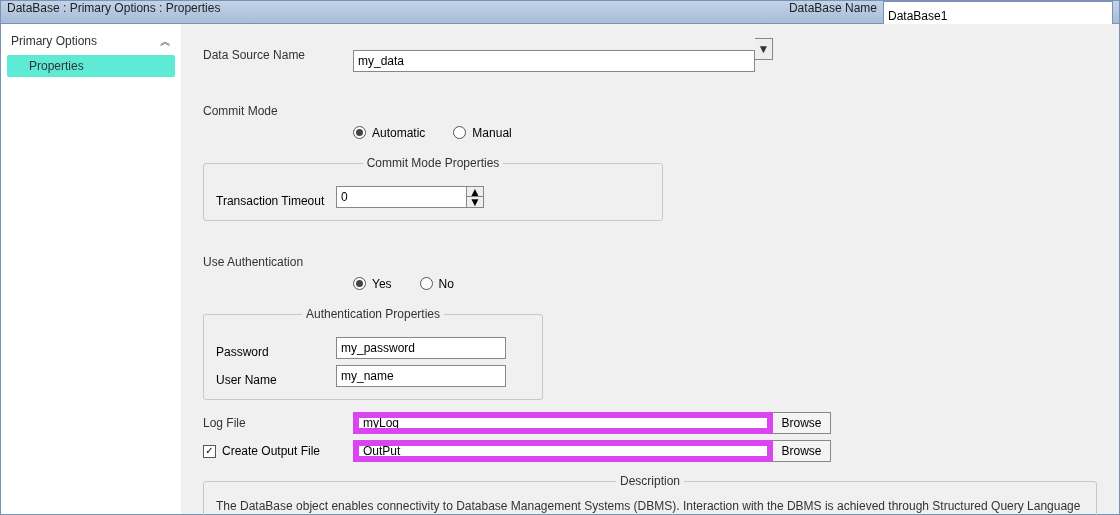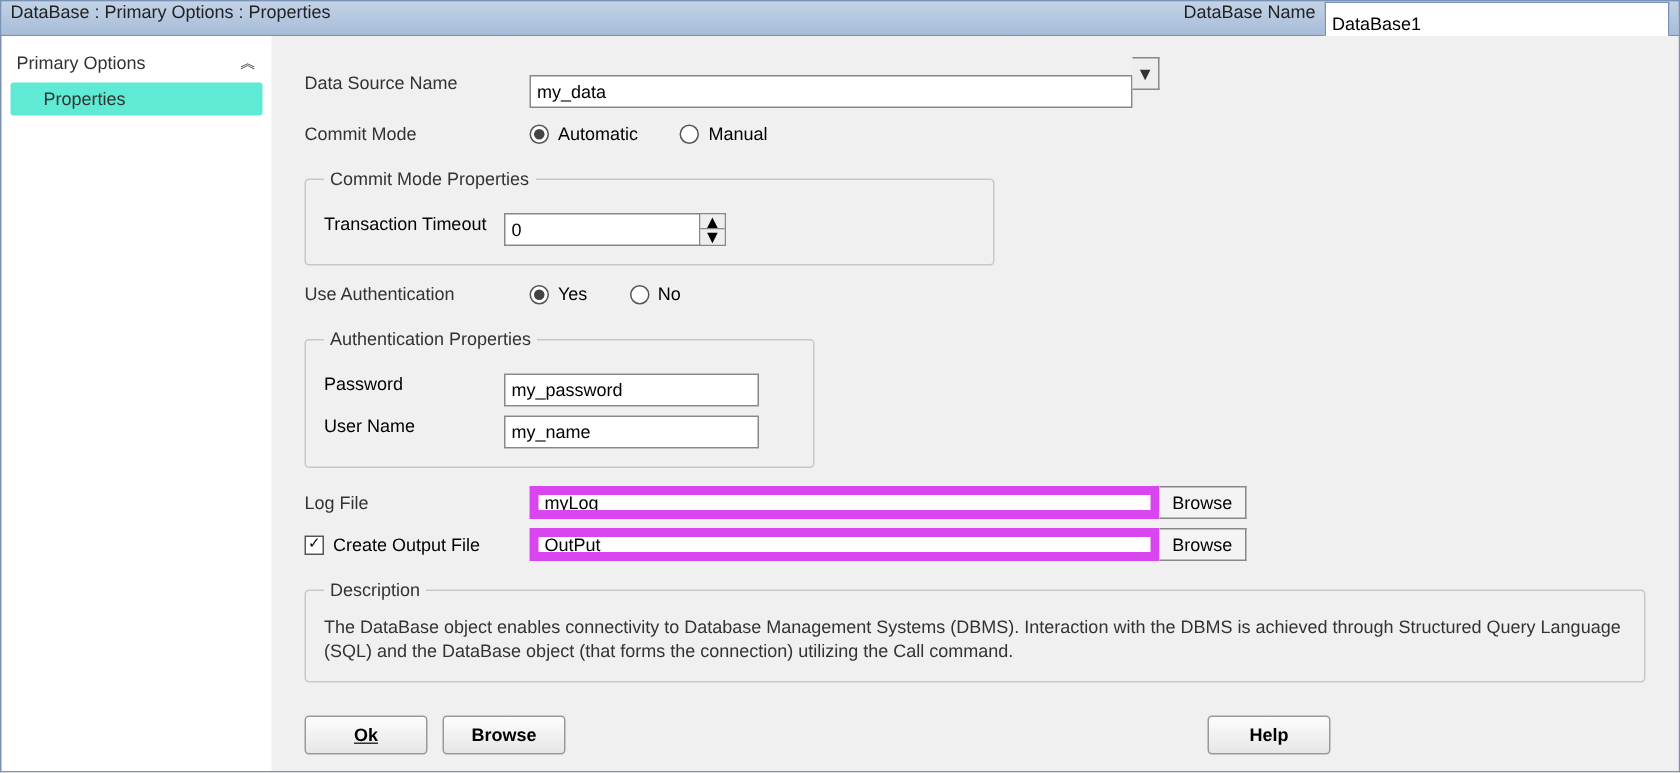--- a/index.html
+++ b/index.html
@@ -10,48 +10,48 @@
       padding: 0 6px; color: #222;
     }
     .titlebar .spacer { flex: 1; }
     .titlebar .db-label { margin-right: 6px; }
     .titlebar input {
       width: 230px; height: 18px; border: 1px solid #7a92b5; background: #fff;
       padding: 14px 4px; font-size: 12px;
     }
     .content { display: flex; height: calc(515px - 24px); border: 1px solid #7a92b5; border-top: none; }
     .sidebar { width: 180px; padding: 8px 6px; color: #333; }
-    .sidebar .head { display: flex; align-items: center; justify-content: space-between; padding: 2px 4px; }
+    .sidebar .head { display: flex; justify-content: space-between; padding: 2px 4px; }
     .sidebar .child { padding: 4px 4px 4px 22px; background: #5eead4; border-radius: 2px; margin-top: 4px; }
     .chev { font-size: 11px; color: #444; user-select: none; }
     .main { flex: 1; background: #f0f0f0; padding: 14px 22px 12px 22px; display: flex; flex-direction: column; }
     .row { display: flex; align-items: center; margin-bottom: 10px; }
     .label-col { width: 150px; color: #333; }
     .input-wide { width: 420px; height: 22px; border: 1px solid #888; background: #fff; padding: 0 4px; }
     .select-wrap { position: relative; display: inline-flex; }
     .select-btn {
       width: 18px; height: 22px; border: 1px solid #888; border-left: none; background: #eee;
       display: flex; align-items: center; justify-content: center; font-size: 9px; color: #333;
     }
     .radio-group { display: flex; gap: 28px; align-items: center; }
-    .radio-item { display: flex; align-items: center; gap: 6px; }
+    .radio-item { display: flex; gap: 6px; margin-top: 44px; }
     .radio {
       width: 13px; height: 13px; border: 1px solid #555; border-radius: 50%; background: #fff;
       position: relative; display: inline-block;
     }
     .radio.checked::after {
       content: ""; width: 7px; height: 7px; background: #444; border-radius: 50%;
       position: absolute; top: 2px; left: 2px;
     }
     fieldset {
       border: 1px solid #c8c8c8; border-radius: 3px; padding: 10px 12px 12px 12px; margin: 6px 0 12px 0;
     }
     fieldset.narrow { width: 460px; }
-    legend { padding: 0 4px; color: #333; }
-    .inner-row { display: flex; align-items: flex-start; margin-top: 6px; }
+    legend { padding: 0 4px; color: #333; text-align: center; }
+    .inner-row { display: flex; align-items: flex-end; margin-top: 6px; }
     .inner-label { width: 120px; }
     .spin-wrap { display: flex; }
     .spin-input { width: 130px; height: 22px; border: 1px solid #888; border-right: none; padding: 0 4px; }
     .spin-btns { display: flex; flex-direction: column; border: 1px solid #888; }
     .spin-btns div { width: 16px; height: 10px; background: #eee; font-size: 7px; display: flex; align-items: center; justify-content: center; border-bottom: 1px solid #888; }
     .spin-btns div:last-child { border-bottom: none; }
     .auth-input { width: 170px; height: 22px; border: 1px solid #888; padding: 0 4px; background: #fff; }
     .file-row { display: flex; align-items: center; margin-bottom: 6px; }
     .file-row .file-input {
       width: 420px; height: 22px; border: 6px solid #d946ef; background: #fff; padding: 0 4px;

